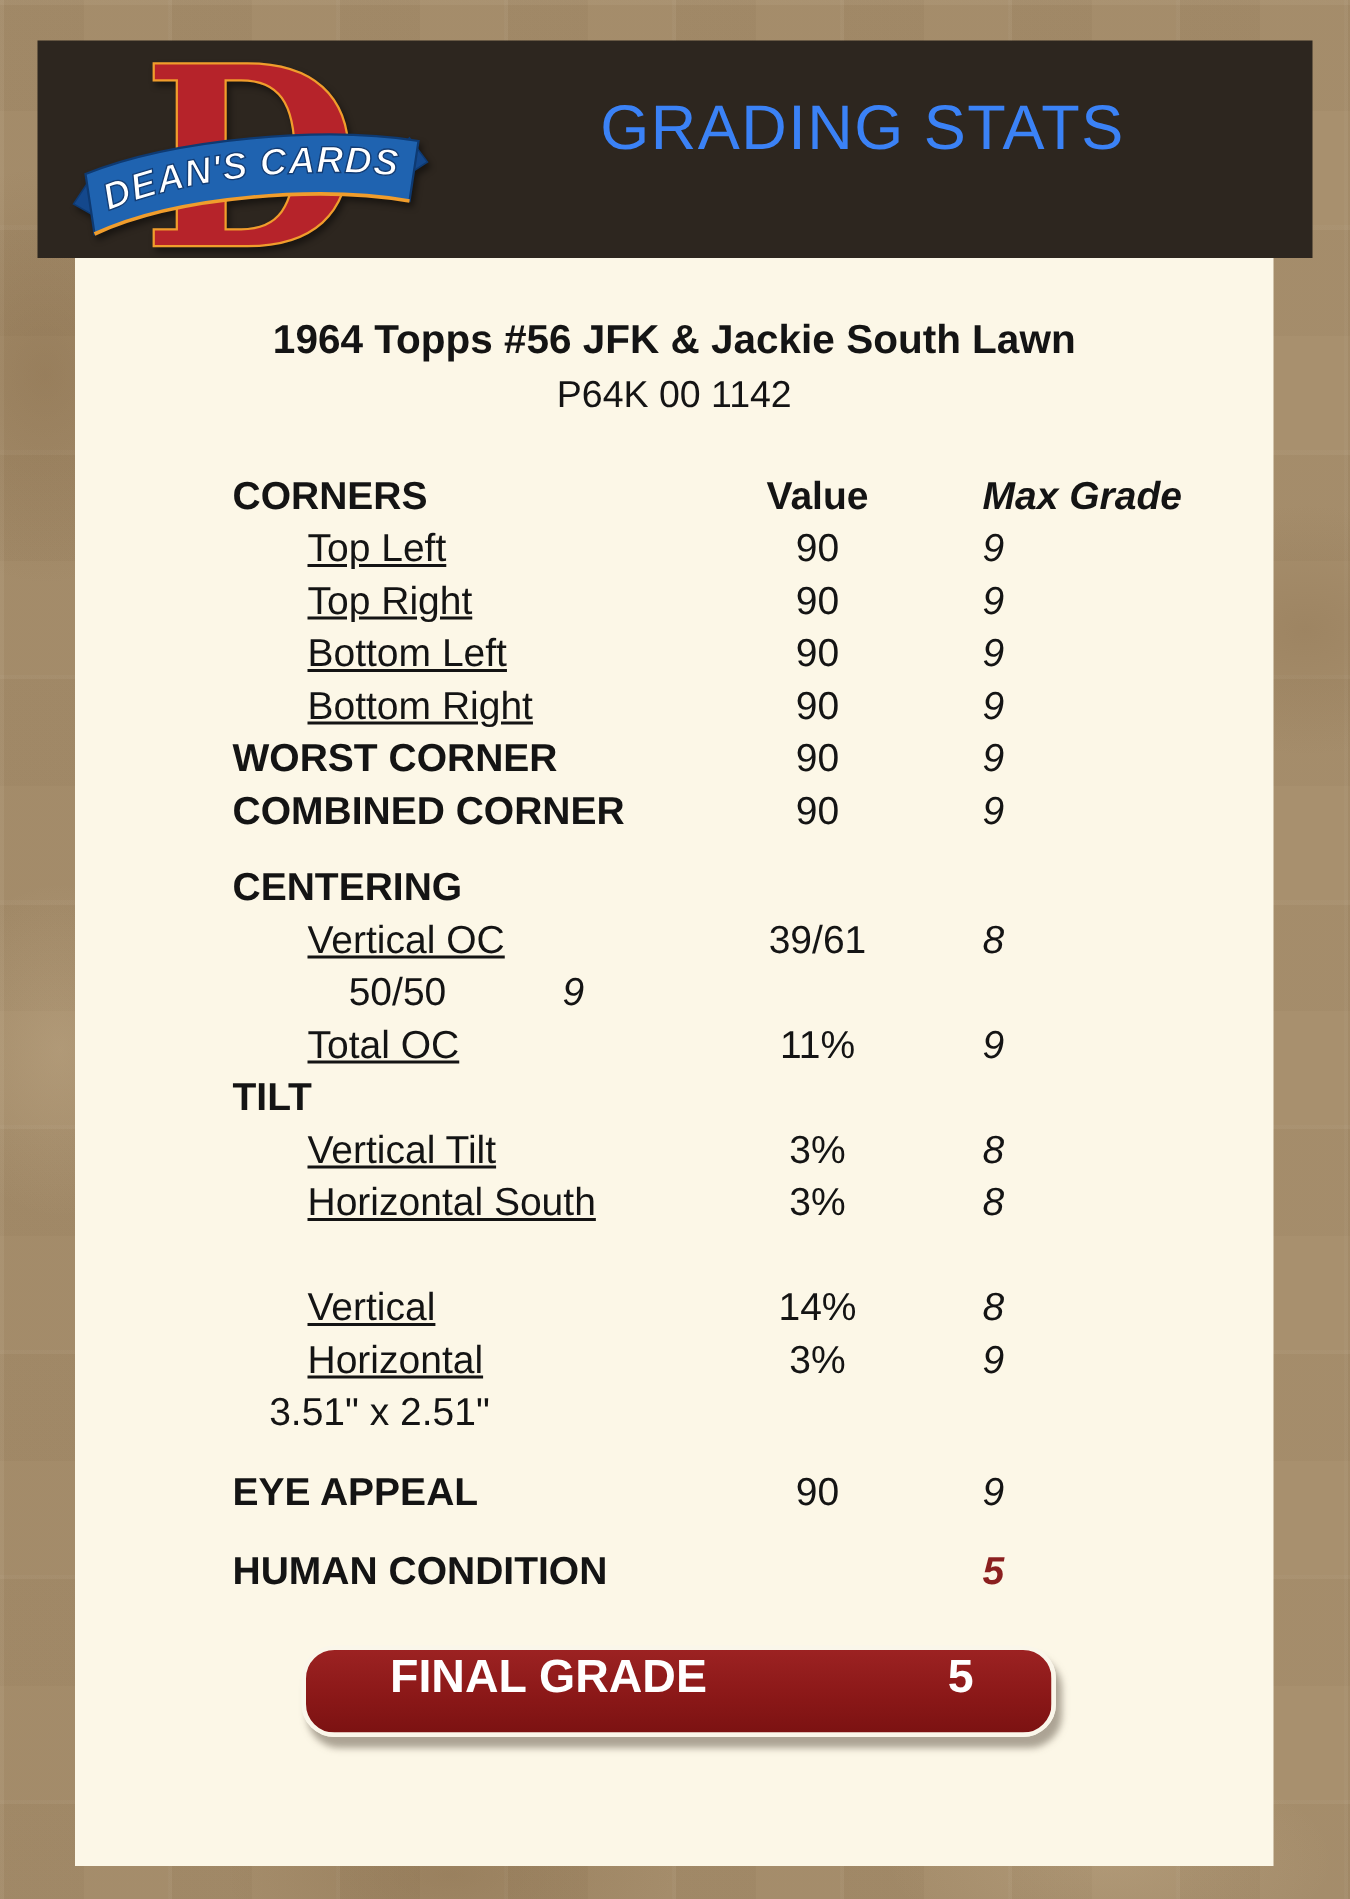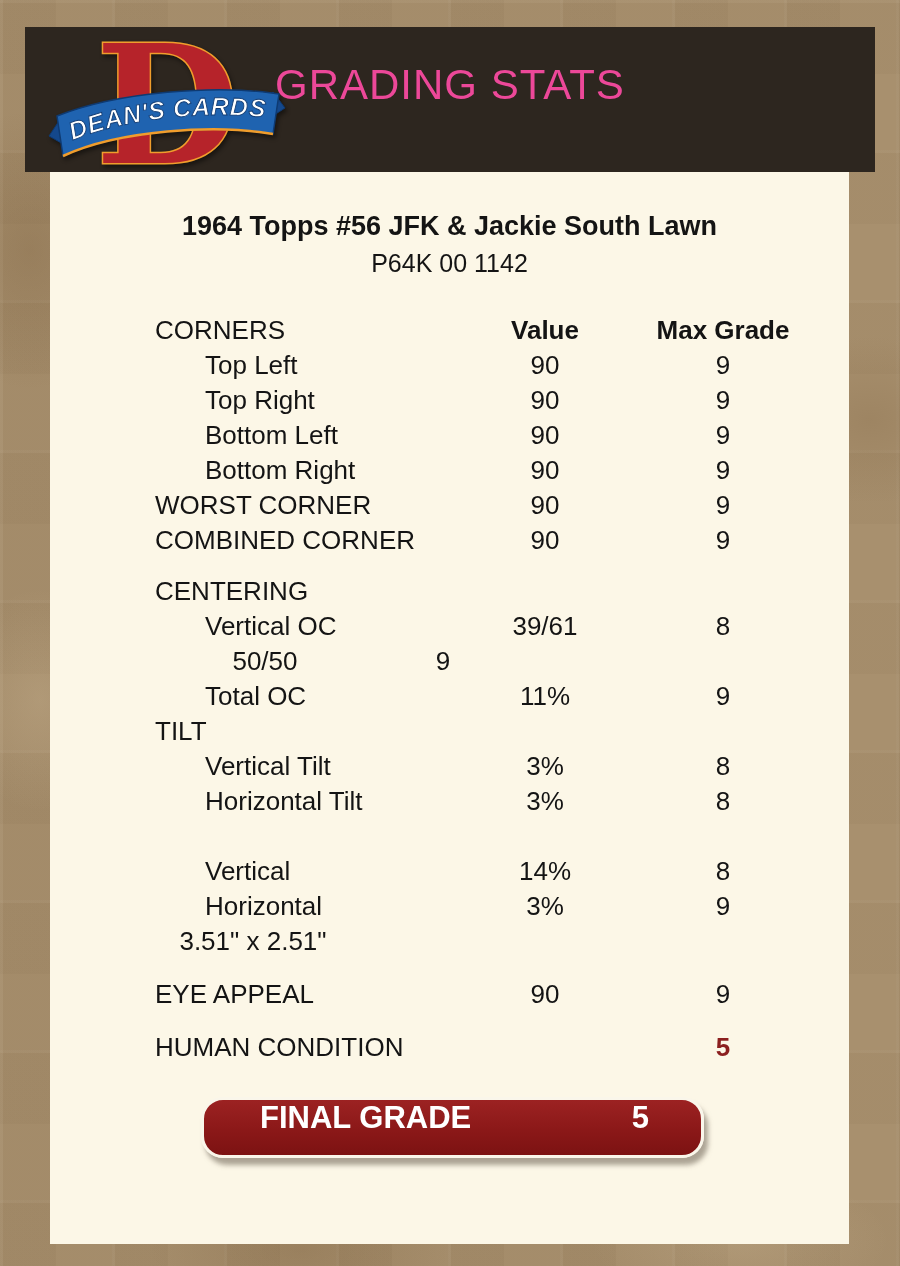--- a/index.html
+++ b/index.html
@@ -37,21 +37,21 @@
   }
   .ribbon-main{fill:var(--logo-blue,#1f63b0);stroke:#0e3a72;stroke-width:1.5px;}
   .ribbon-fold{fill:#14488c;stroke:#0e3a72;stroke-width:1px;}
   .ribbon-edge{fill:none;stroke:var(--logo-orange,#f09d2c);stroke-width:2.5px;}
   .ribbon-text{
     font-family:"Liberation Sans", sans-serif;font-weight:bold;font-style:italic;
     font-size:25px;letter-spacing:0.5px;fill:#ffffff;stroke:#123c74;stroke-width:0.9px;
   }
   .hdr-title{
     position:absolute;left:250px;top:34px;width:600px;height:48px;
-    color:#ec4899;font-size:42px;line-height:48px;letter-spacing:1px;
+    text-align:center;color:#3b82f6;font-size:42px;line-height:48px;letter-spacing:1px;
   }
   .hdr-sub{
     position:absolute;left:250px;top:96px;width:600px;height:40px;
     text-align:center;color:#fdfdfb;font-size:31px;line-height:40px;letter-spacing:2px;margin-top:48px;
   }
   
   .panel{
     position:absolute;left:50px;top:172px;width:799px;height:1072px;
     background:var(--panel-bg,#fcf7e7);color:#141414;
   }
@@ -61,23 +61,23 @@
   }
   .card-code{
     position:absolute;left:0;top:76px;width:799px;text-align:center;
     font-size:25px;line-height:30px;
   }
   
   .table{position:absolute;left:105px;top:141px;width:650px;}
   .row{display:flex;height:35px;line-height:35px;font-size:26px;}
   .cell-label{width:280px;}
   .cell-value{width:220px;text-align:center;}
-  .cell-max{width:136px;text-align:center;}
-  .row.section .cell-label{font-weight:normal;}
-  .row.item .cell-label{padding-left:50px;box-sizing:border-box;}
+  .cell-max{width:136px;text-align:left;font-style:italic;}
+  .row.section .cell-label{font-weight:bold;}
+  .row.item .cell-label{padding-left:50px;box-sizing:border-box;text-decoration:underline;}
   .row.colhead .cell-value, .row.colhead .cell-max{font-weight:bold;}
   .row.size-row .cell-value{transform:translateX(-12px);}
   .cell-max.maroon{color:var(--maroon,#8b1f1f);font-weight:bold;}
   .spacer{width:100%;}
   
   .final-grade{
     position:absolute;left:151px;top:925px;width:503px;height:61px;box-sizing:border-box;
     background:linear-gradient(180deg,#9c2222 0%,#8b1818 55%,#7c1212 100%);
     border:3px solid #faf6ea;border-radius:22px;
     box-shadow:4px 7px 5px rgba(105,95,80,0.55);
@@ -173,21 +173,21 @@
     <span class="cell-label">TILT</span>
     <span class="cell-value"></span>
     <span class="cell-max"></span>
   </div>
       <div class="row item">
     <span class="cell-label">Vertical Tilt</span>
     <span class="cell-value">3%</span>
     <span class="cell-max">8</span>
   </div>
       <div class="row item">
-    <span class="cell-label">Horizontal Tilt</span>
+    <span class="cell-label">Horizontal South</span>
     <span class="cell-value">3%</span>
     <span class="cell-max">8</span>
   </div>
       <div class="row section">
     <span class="cell-value"></span>
     <span class="cell-max"></span>
   </div>
       <div class="row item">
     <span class="cell-label">Vertical</span>
     <span class="cell-value">14%</span>

